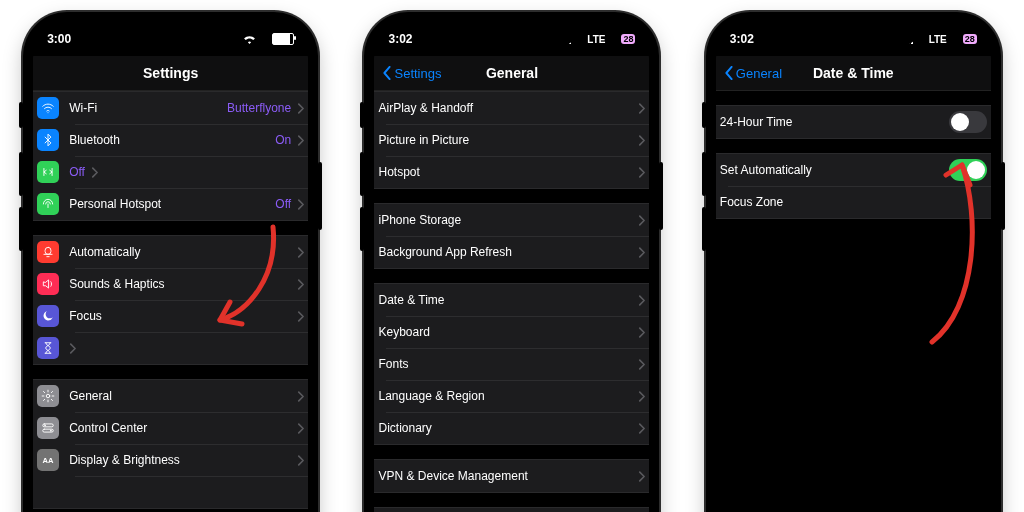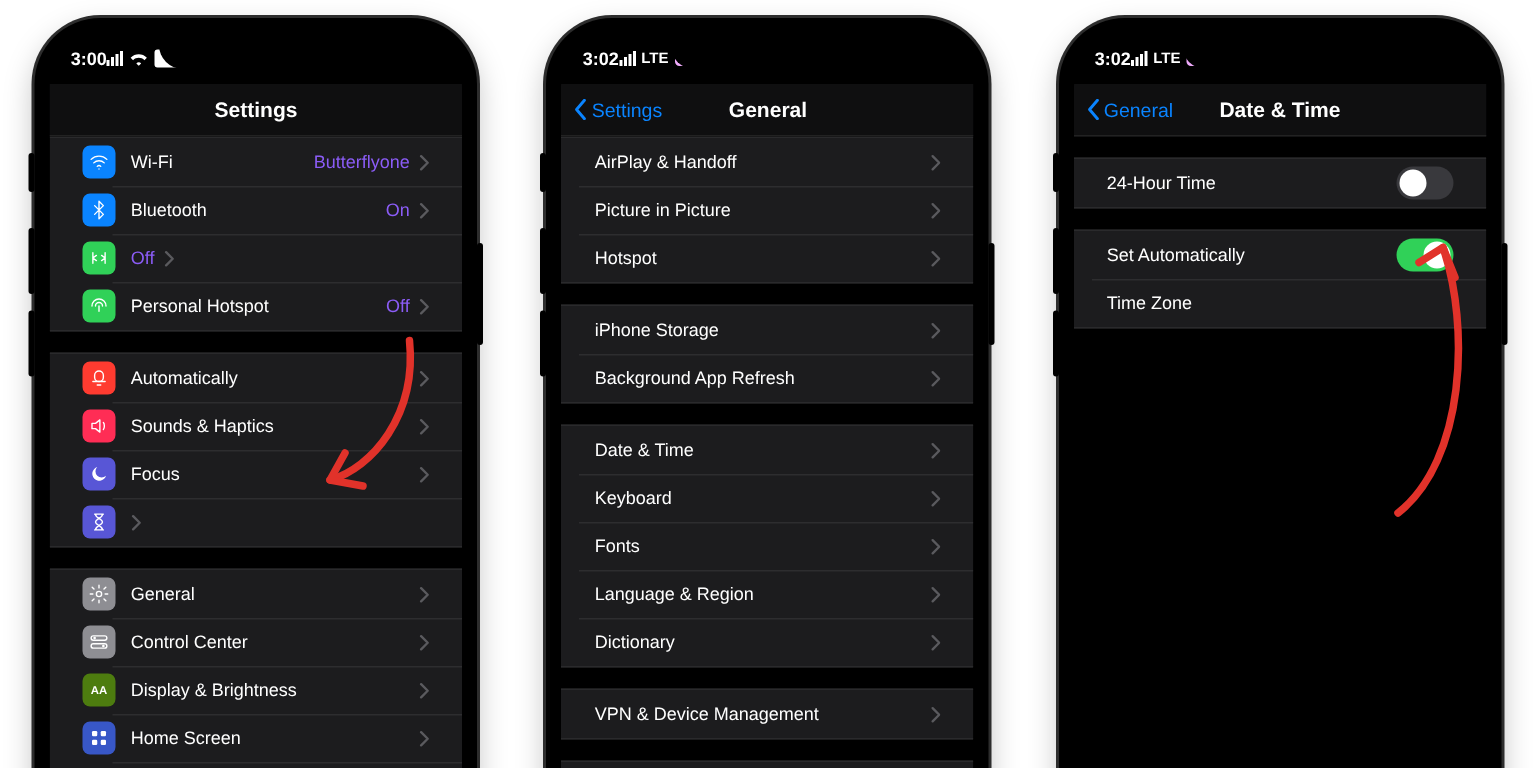--- a/index.html
+++ b/index.html
@@ -7,36 +7,36 @@
   .phone{width:275px;height:560px;background:#000;border-radius:44px;padding:10px;box-shadow:0 0 0 2px #2d2d2d, 0 8px 20px rgba(0,0,0,.25);position:relative;flex-shrink:0;}
   .phone::before,.phone::after{content:"";position:absolute;background:#000;border-radius:3px;}
   
   .phone .btn-l1,.phone .btn-l2,.phone .btn-l3,.phone .btn-r{position:absolute;background:#000;border-radius:3px;}
   .btn-l1{left:-4px;top:90px;width:4px;height:26px;}
   .btn-l2{left:-4px;top:140px;width:4px;height:44px;}
   .btn-l3{left:-4px;top:195px;width:4px;height:44px;}
   .btn-r{right:-4px;top:150px;width:4px;height:68px;}
   .screen{width:100%;height:100%;background:#000;border-radius:36px;overflow:hidden;position:relative;color:#fff;}
   .notch{position:absolute;top:0;left:50%;transform:translateX(-50%);width:130px;height:24px;background:#000;border-bottom-left-radius:16px;border-bottom-right-radius:16px;z-index:5;}
-  .statusbar{display:flex;align-items:center;height:34px;padding:0 14px;font-size:12px;font-weight:600;}
-  .statusbar .right{display:flex;align-items:center;gap:4px;font-size:10px;}
+  .statusbar{display:flex;justify-content:space-between;align-items:center;height:34px;padding:0 14px;font-size:12px;font-weight:600;}
+  .statusbar .right{display:flex;align-items:center;gap:16px;font-size:10px;}
   .sig{display:inline-flex;gap:1px;align-items:flex-end;}
   .sig i{width:2px;background:#fff;display:inline-block;}
   .sig i:nth-child(1){height:4px}.sig i:nth-child(2){height:6px}.sig i:nth-child(3){height:8px}.sig i:nth-child(4){height:10px}
   .batt{width:20px;height:10px;border:1px solid #fff;border-radius:2px;position:relative;}
   .batt::after{content:"";position:absolute;right:-3px;top:2px;width:2px;height:4px;background:#fff;border-radius:1px;}
   .batt i{display:block;height:100%;width:85%;background:#fff;}
   .navbar{display:flex;align-items:center;justify-content:center;height:34px;position:relative;background:#0f0f10;border-bottom:1px solid #222;}
   .navtitle{font-size:14px;font-weight:700;}
   .navback{position:absolute;left:8px;display:flex;align-items:center;gap:2px;color:#0a84ff;font-size:13px;}
   .navback svg{width:10px;height:14px;}
   .list{height:calc(100% - 34px - 34px - 6px);overflow:hidden;background:#000;}
   .group{margin-top:14px;background:#1c1c1e;border-top:1px solid #2a2a2c;border-bottom:1px solid #2a2a2c;}
   .group.first{margin-top:0;}
-  .row{display:flex;align-items:center;height:32px;padding:0 22px;font-size:12px;color:#fff;position:relative;}
+  .row{display:flex;align-items:center;height:32px;padding:0 4px;font-size:12px;color:#fff;position:relative;}
   .row + .row::before{content:"";position:absolute;left:42px;right:0;top:0;height:1px;background:#2d2d2f;}
   .row.noicon + .row.noicon::before{left:12px;}
   .ico{width:22px;height:22px;border-radius:5px;margin-right:10px;display:flex;align-items:center;justify-content:center;font-size:12px;color:#fff;flex-shrink:0;}
   .row .label{flex:1;white-space:nowrap;overflow:hidden;text-overflow:ellipsis;}
   .row .value{color:#8b5cf6;font-size:12px;margin-right:6px;}
   .chev{color:#5a5a5e;}
   .chev svg{width:7px;height:11px;display:block;}
   .toggle{width:38px;height:22px;border-radius:12px;background:#39393d;position:relative;}
   .toggle.on{background:#30d158;}
   .toggle .knob{position:absolute;top:2px;width:18px;height:18px;border-radius:50%;background:#fff;}
@@ -216,42 +216,26 @@
                 </svg>
               </span>
               <span class="label">Control Center</span>
               <span class="chev">
                 <svg viewBox="0 0 8 12">
                   <path d="M2 1l5 5-5 5" stroke="#5a5a5e" stroke-width="1.8" fill="none" stroke-linecap="round" stroke-linejoin="round"></path>
                 </svg>
               </span>
             </div>
             <div class="row">
-              <span class="ico" style="background:#4d7c0f">
+              <span class="ico" style="background:#737373">
                 <svg width="14" height="14" viewBox="0 0 24 24">
                   <text x="12" y="17" text-anchor="middle" font-size="13" fill="#fff" font-weight="700">AA</text>
                 </svg>
               </span>
               <span class="label">Display &amp; Brightness</span>
-              <span class="chev">
-                <svg viewBox="0 0 8 12">
-                  <path d="M2 1l5 5-5 5" stroke="#5a5a5e" stroke-width="1.8" fill="none" stroke-linecap="round" stroke-linejoin="round"></path>
-                </svg>
-              </span>
-            </div>
-            <div class="row">
-              <span class="ico" style="background:#3857c7">
-                <svg width="14" height="14" viewBox="0 0 24 24">
-                  <rect x="4" y="4" width="6" height="6" rx="1.5" fill="#fff"></rect>
-                  <rect x="14" y="4" width="6" height="6" rx="1.5" fill="#fff"></rect>
-                  <rect x="4" y="14" width="6" height="6" rx="1.5" fill="#fff"></rect>
-                  <rect x="14" y="14" width="6" height="6" rx="1.5" fill="#fff"></rect>
-                </svg>
-              </span>
-              <span class="label">Home Screen</span>
               <span class="chev">
                 <svg viewBox="0 0 8 12">
                   <path d="M2 1l5 5-5 5" stroke="#5a5a5e" stroke-width="1.8" fill="none" stroke-linecap="round" stroke-linejoin="round"></path>
                 </svg>
               </span>
             </div>
             <div class="row"></div>
           </div>
       </div>
 
@@ -435,21 +419,21 @@
           </div>
         </div>
         <div class="group">
           <div class="row noicon">
             <span class="label">Set Automatically</span>
             <span class="toggle on">
                 <span class="knob"></span>
               </span>
           </div>
           <div class="row noicon">
-            <span class="label">Time Zone</span>
+            <span class="label">Focus Zone</span>
             <span class="value"></span>
           </div>
         </div>
       </div>
 
       <svg class="arrow2" width="85" height="200" viewBox="0 0 85 200">
         <path d="M30 195 C75 160 78 70 60 18" stroke="#e1322a" stroke-width="5" fill="none" stroke-linecap="round"></path>
         <path d="M60 18 l-16 10 M60 18 l8 20" stroke="#e1322a" stroke-width="5" fill="none" stroke-linecap="round"></path>
       </svg>
     </div>

